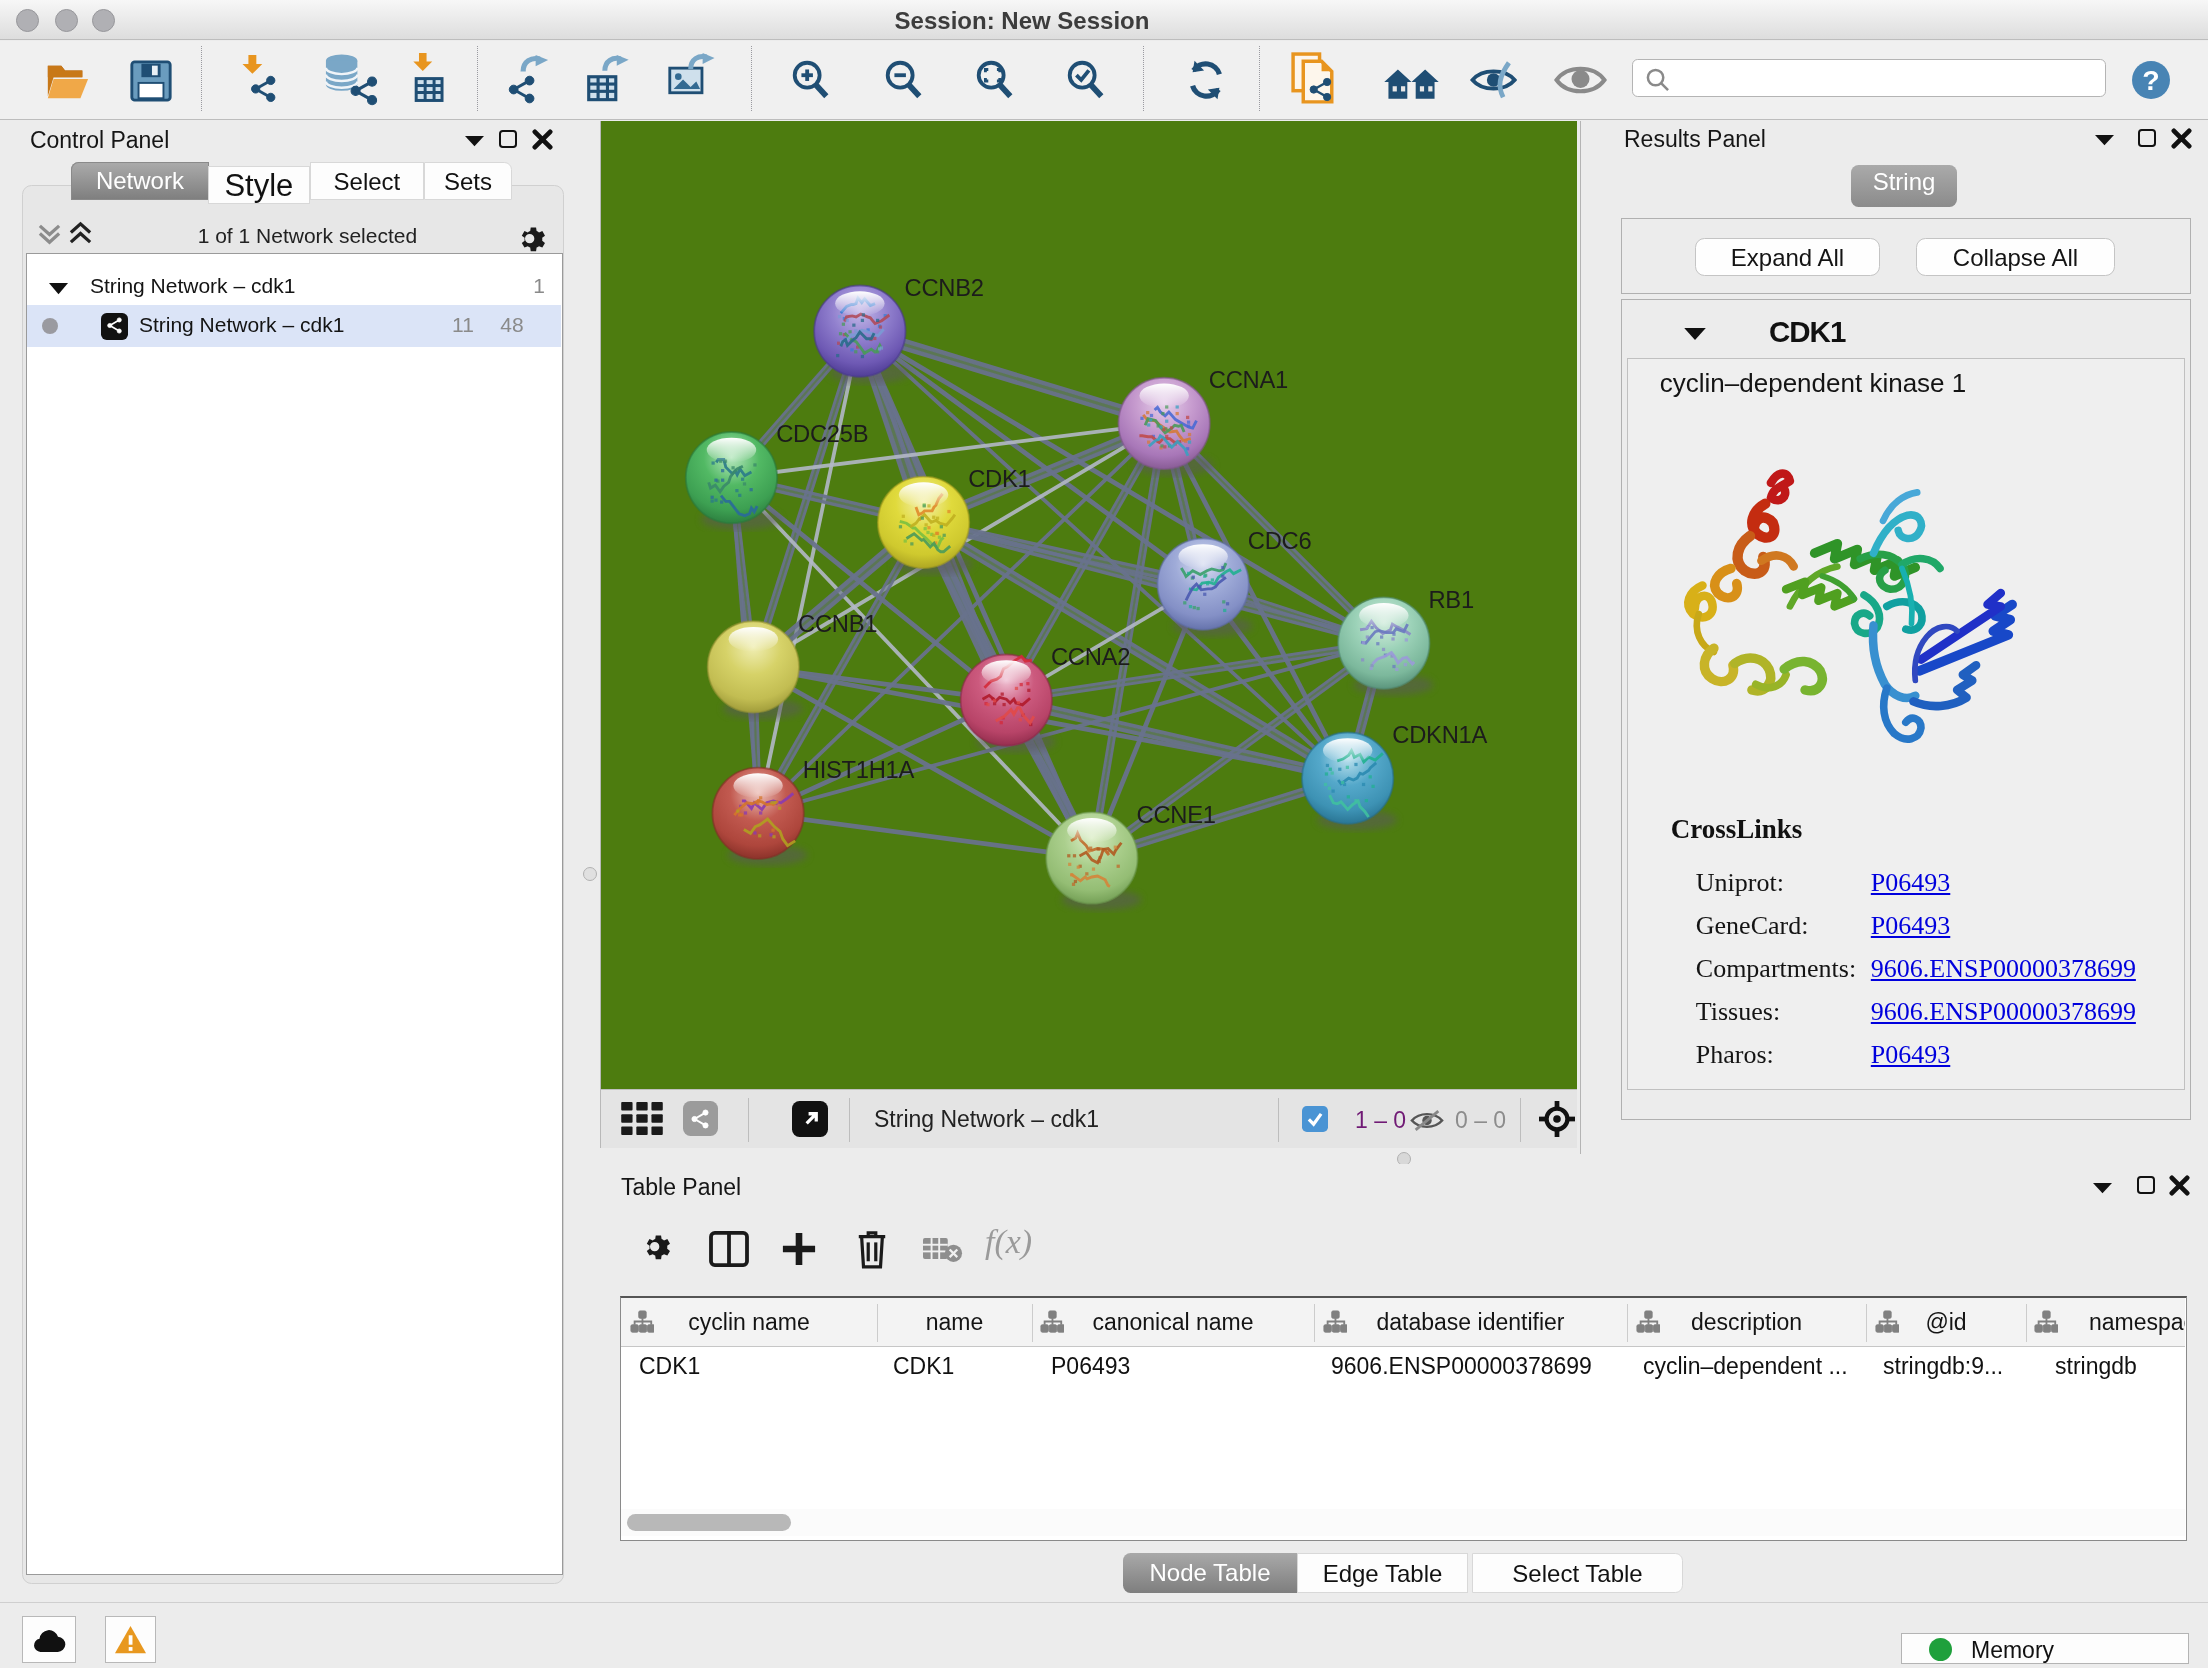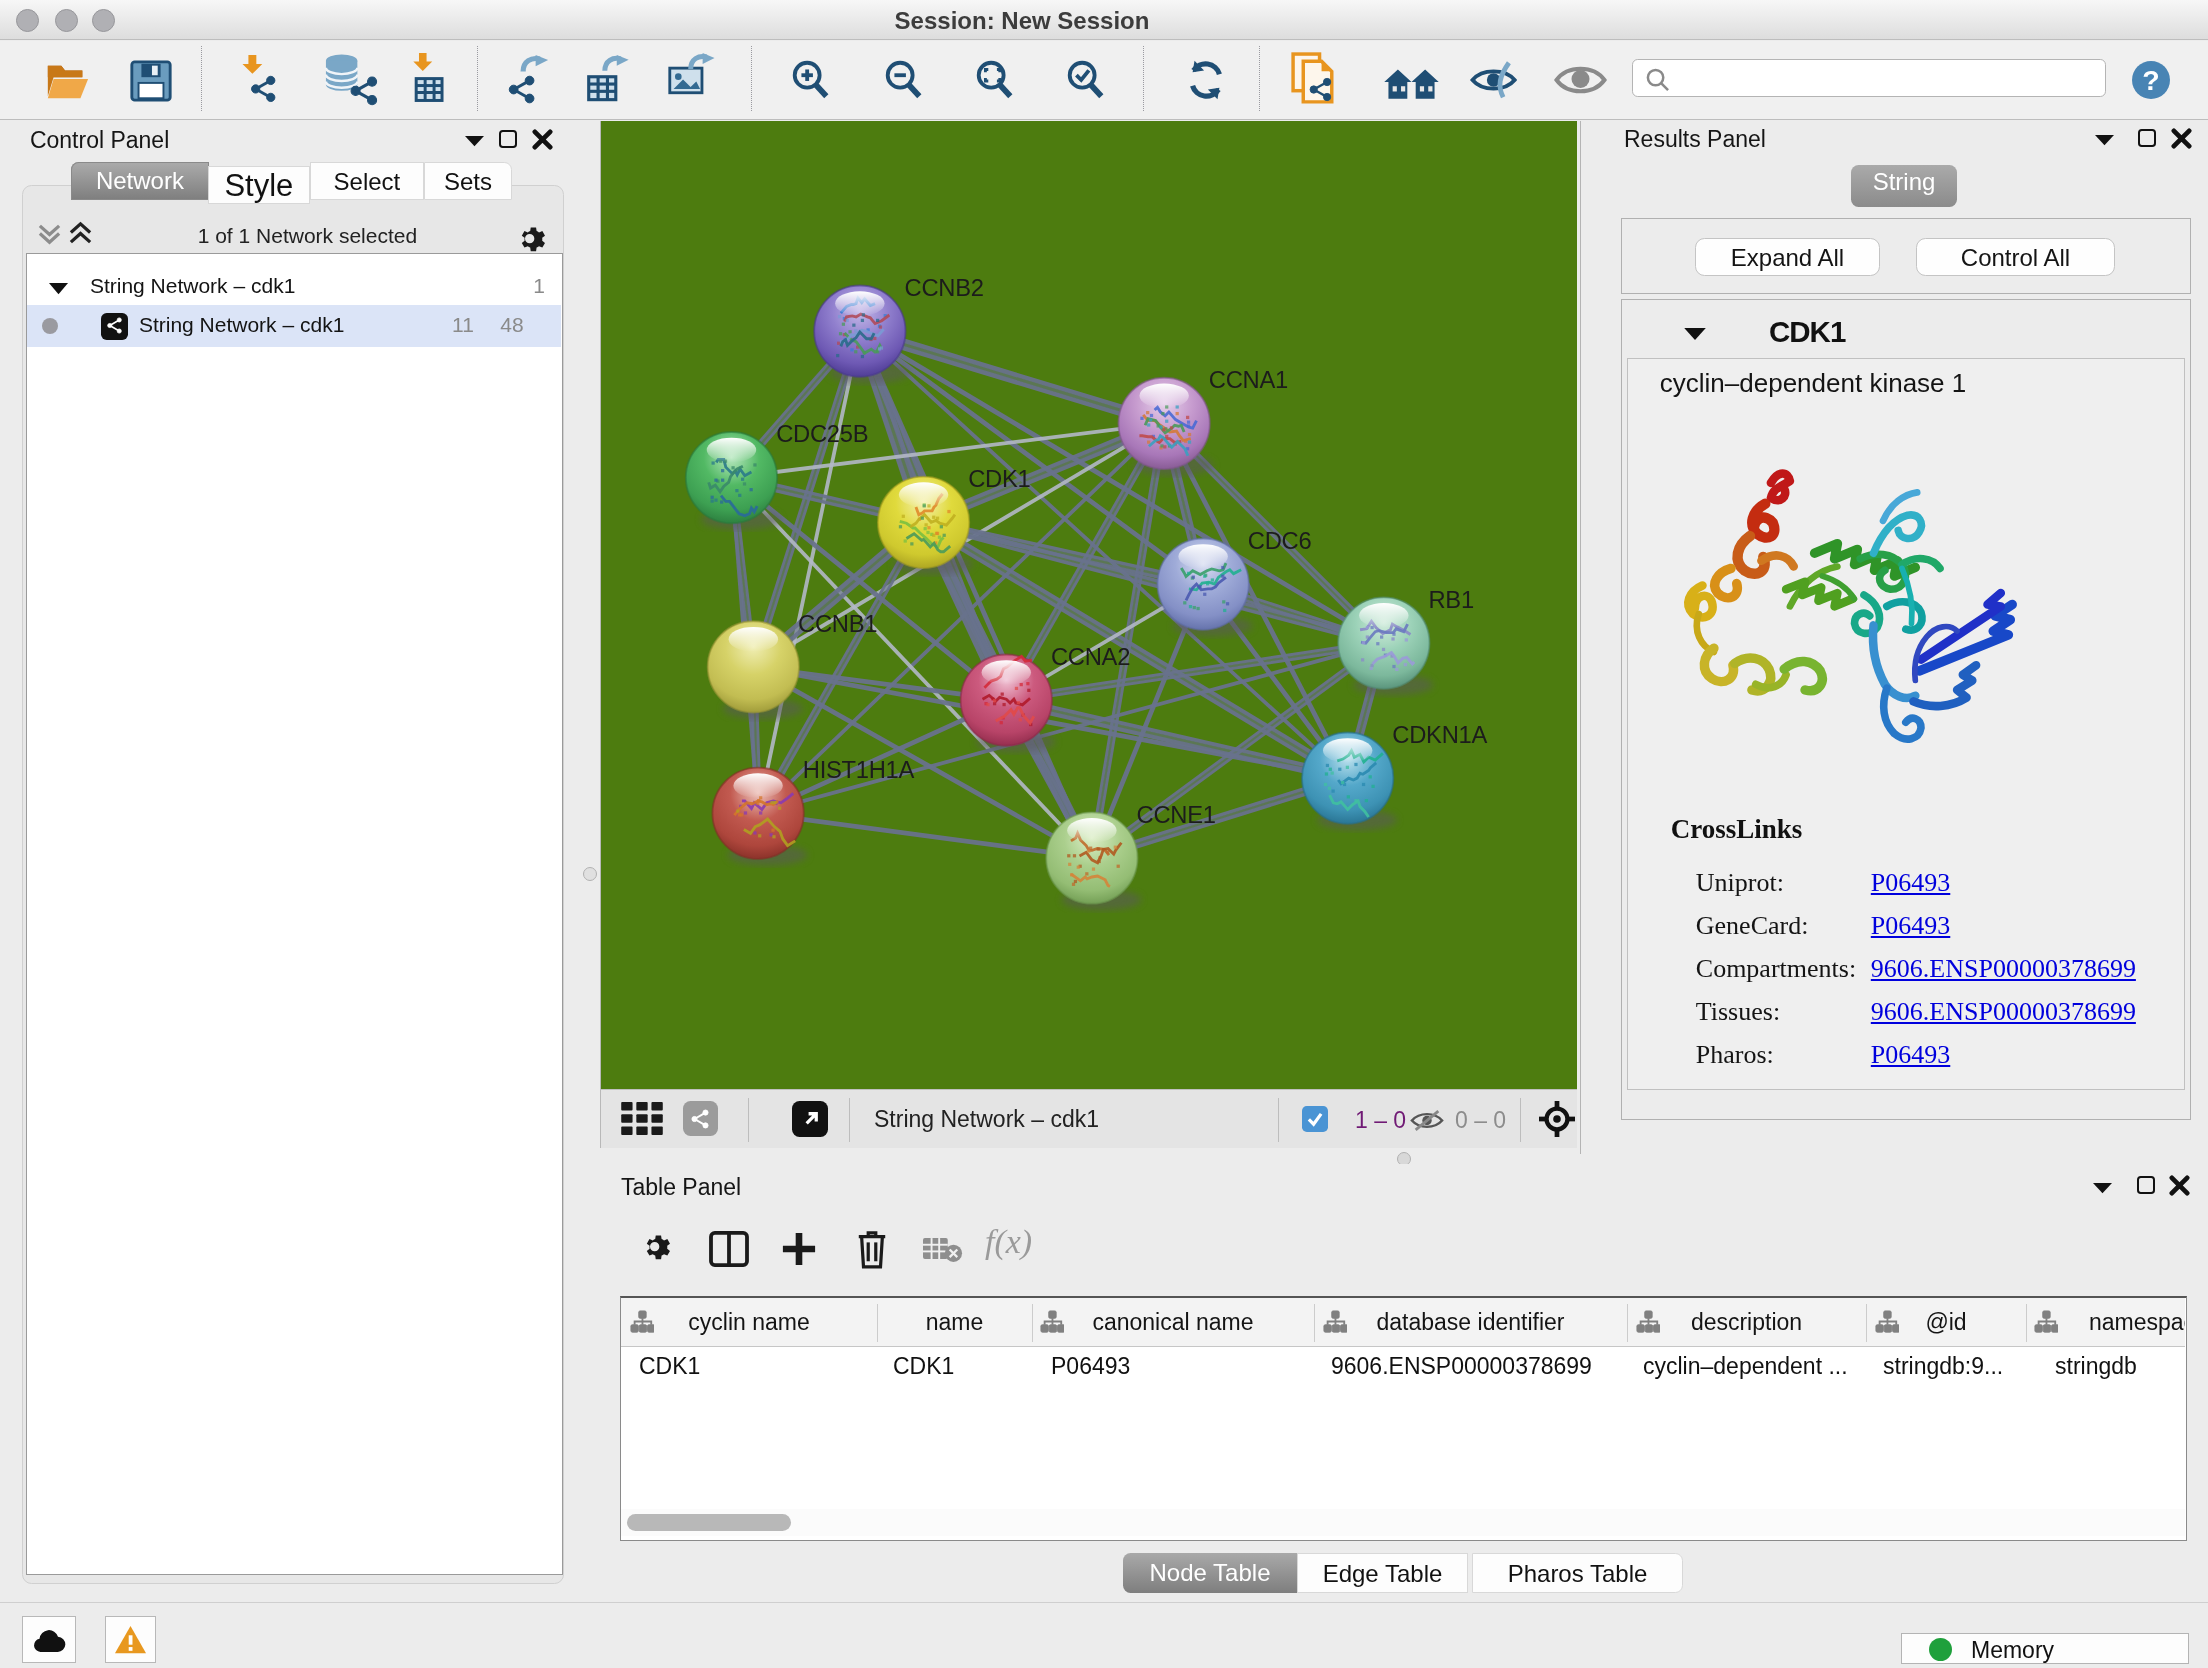--- a/index.html
+++ b/index.html
@@ -836,21 +836,21 @@
         <path d="M1 2 L21 2 L11 13 Z" fill="#111"></path>
       </svg>
   <div class="abs" style="left:557px;top:7.6px;width:18px;height:18px;border:2.9px solid #111;border-radius:3.8px"></div>
   <svg class="abs" style="left:590px;top:6.7px" width="21" height="21" viewBox="0 0 22 22">
         <path d="M3 3 L19 19 M19 3 L3 19" stroke="#111" stroke-width="5" stroke-linecap="round"></path>
       </svg>
   <div class="abs" style="left:270px;top:44px;width:106px;height:42px;background:linear-gradient(#aaaaaa,#8b8b8b);border-radius:7.6px;color:#fff;font-size:24px;text-align:center;line-height:34px">String</div>
 
   <div class="abs" style="left:40px;top:97px;width:570px;height:76px;border:1px solid #b0b0b0">
     <div class="abs" style="left:73px;top:19px;width:185px;height:38px;background:#fefefe;border:1px solid #c4c4c4;border-radius:9.5px;font-size:24px;text-align:center;line-height:38px;color:#141414">Expand All</div>
-    <div class="abs" style="left:294px;top:19px;width:199px;height:38px;background:#fefefe;border:1px solid #c4c4c4;border-radius:9.5px;font-size:24px;text-align:center;line-height:38px;color:#141414">Control All</div>
+    <div class="abs" style="left:294px;top:19px;width:199px;height:38px;background:#fefefe;border:1px solid #c4c4c4;border-radius:9.5px;font-size:24px;text-align:center;line-height:38px;color:#141414">Collapse All</div>
   </div>
 
   <div class="abs" style="left:40px;top:178px;width:570px;height:821px;border:1px solid #b0b0b0">
     <svg class="abs" style="left:61px;top:26px" width="24" height="15" viewBox="0 0 25 16">
           <path d="M1 2 L24 2 L12.5 15 Z" fill="#111"></path>
         </svg>
     <div class="abs" style="left:147px;top:15px;font-size:29.5px;font-weight:bold;letter-spacing:-1px;color:#111">CDK1</div>
     <div class="abs" style="left:4.8px;top:58px;width:558px;height:732px;border:1px solid #c0c0c0;background:#efefef">
       <div class="abs" style="left:32px;top:8.6px;font-size:26px;color:#141414">cyclin–dependent kinase 1</div>
       <svg style="position:absolute;left:46px;top:103px" width="361" height="304" viewBox="0 0 380 320">
@@ -1011,21 +1011,21 @@
     <div class="abs" style="left:1022px;top:55px;font-size:23px;color:#111">cyclin–dependent ...</div>
     <div class="abs" style="left:1262px;top:55px;font-size:23px;color:#111">stringdb:9...</div>
     <div class="abs" style="left:1434px;top:55px;font-size:23px;color:#111">stringdb</div>
     <div class="abs" style="left:0px;top:211px;width:1564px;height:27px;background:#fbfbfb">
       <div class="abs" style="left:5.7px;top:4.8px;width:164px;height:17px;background:#b8b8b8;border-radius:8.6px"></div>
     </div>
   </div>
 
   <div class="abs" style="left:523px;top:389px;width:174px;height:40px;background:linear-gradient(#a9a9a9,#7e7e7e);border-radius:7.6px 0 0 7.6px;color:#fff;font-size:24px;text-align:center;line-height:40px">Node Table</div>
   <div class="abs" style="left:697px;top:389px;width:171px;height:40px;background:#fdfdfd;border:1px solid #d8d8d8;color:#111;font-size:24px;text-align:center;line-height:40px">Edge Table</div>
-  <div class="abs" style="left:872px;top:389px;width:211px;height:40px;background:#fdfdfd;border:1px solid #d8d8d8;border-radius:0 7.6px 7.6px 0;color:#111;font-size:24px;text-align:center;line-height:40px">Pharos Table</div>
+  <div class="abs" style="left:872px;top:389px;width:211px;height:40px;background:#fdfdfd;border:1px solid #d8d8d8;border-radius:0 7.6px 7.6px 0;color:#111;font-size:24px;text-align:center;line-height:40px">Select Table</div>
 </div>
 
 <div class="abs" style="left:0;top:1602px;width:2208px;height:67px;background:#ececec;border-top:1.9px solid #cfcfcf">
   <div class="abs" style="left:22px;top:13.3px;width:54px;height:47px;background:#fdfdfd;border:1.9px solid #b8b8b8"></div>
   <svg class="abs" style="left:31px;top:26px" width="36" height="25" viewBox="0 0 38 26">
         <path fill="#111" d="M10 24 a7 7 0 0 1 -1 -13.9 A10 10 0 0 1 28.5 8 A6.5 6.5 0 0 1 28 24 Z"></path>
       </svg>
   <div class="abs" style="left:105px;top:13.3px;width:51px;height:47px;background:#fdfdfd;border:1.9px solid #b8b8b8"></div>
   <svg class="abs" style="left:113px;top:21px" width="35" height="32" viewBox="0 0 37 34">
         <path d="M18.5 2 L35 31 L2 31 Z" fill="#e8981f"></path>

